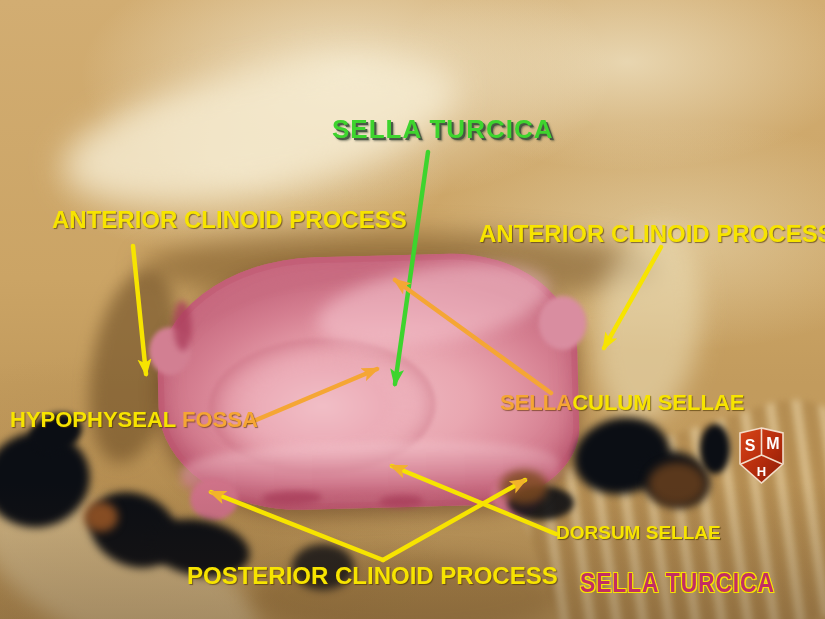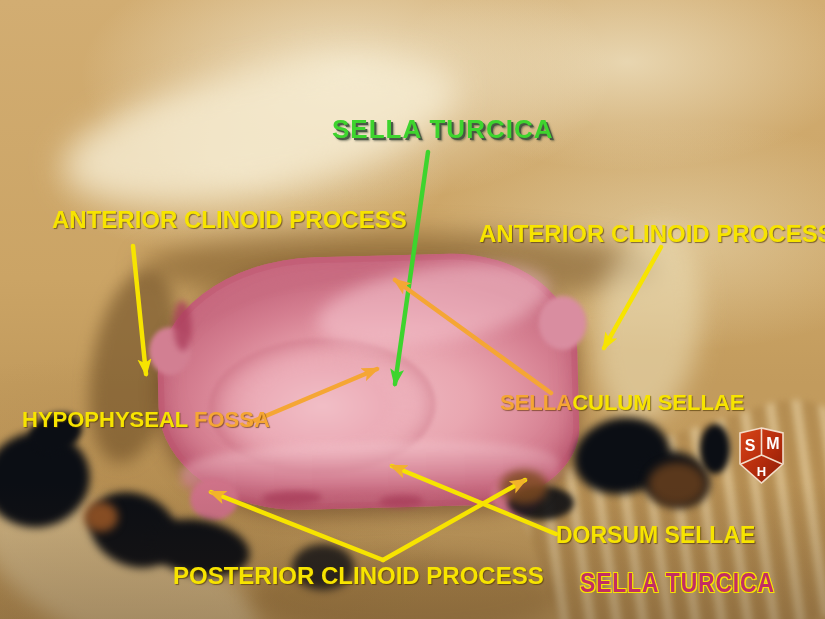--- a/index.html
+++ b/index.html
@@ -85,33 +85,33 @@
 
   
   .lbl{position:absolute;font-weight:bold;white-space:nowrap;line-height:1.05;}
   .yellow{color:var(--label_yellow);text-shadow:1px 1px 1px rgba(80,55,0,.65);}
   .orange{color:var(--label_orange);text-shadow:1px 1px 1px rgba(90,45,0,.6);}
   .title-green{color:var(--title_green);font-size:26px;letter-spacing:1px;
     text-shadow:2px 2px 0 rgba(64,82,62,.9), 3px 3px 2px rgba(40,50,40,.5);}
   .acp{font-size:24px;}
   .hyp{font-size:22px;}
   .tub{font-size:22px;}
-  .dor{font-size:23px;}
+  .dor{font-size:19px;}
   .post{font-size:24px;}
   .watermark{color:var(--watermark_red);font-size:26px;letter-spacing:1px;
     transform:scale(.88,1.08);transform-origin:left top;
     text-shadow:-1px -1px 0 var(--label_yellow), 1px -1px 0 var(--label_yellow),
                 -1px 1px 0 var(--label_yellow), 1.5px 1.5px 0 var(--label_yellow);}
   .pos-title{left:332px;top:116px;}
   .pos-acpl{left:52px;top:207px;}
   .pos-acpr{left:479px;top:221px;}
-  .pos-hyp{left:10px;top:408px;margin-left:12px;}
+  .pos-hyp{left:10px;top:408px;}
   .pos-tub{left:500px;top:391px;}
   .pos-dor{left:556px;top:523px;}
-  .pos-post{left:173px;top:563px;}
+  .pos-post{left:187px;top:563px;}
   .pos-wm{left:580px;top:568px;}
 
   
   .logo{position:absolute;left:737px;top:426px;width:49px;height:59px;}
   .logo text{font-family:"Liberation Sans",sans-serif;font-weight:bold;fill:#fff;}
 </style>
 </head>
 <body>
 
 <div class="stage">

